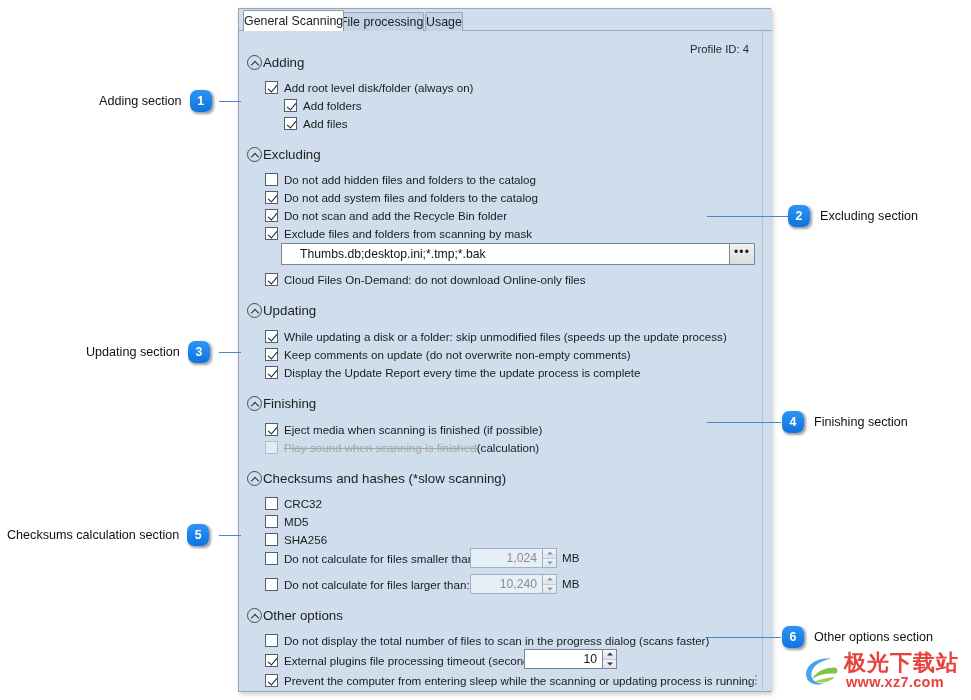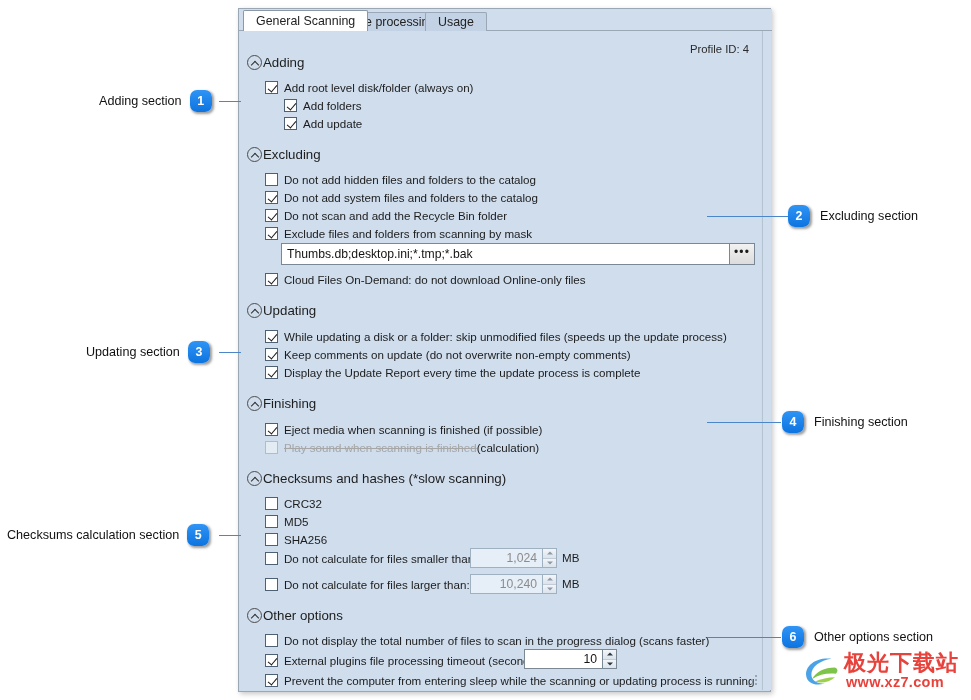--- a/index.html
+++ b/index.html
@@ -38,21 +38,21 @@
     width: 533px;
     height: 22px;
     background: #cfdded;
     border-bottom: 1px solid #9aa8b6;
     box-sizing: border-box;
   }
   .tab {
     position: absolute;
     top: 3px;
     height: 19px;
-    padding: 0 12px;
+    padding: 0 0;
     line-height: 19px;
     font-size: 12.4px;
     color: #222222;
     background: #c3d2e4;
     border: 1px solid #9aa8b6;
     border-bottom: none;
     box-sizing: border-box;
     border-radius: 2px 2px 0 0;
     white-space: nowrap;
     cursor: default;
@@ -179,21 +179,21 @@
   .maskbox input {
     width: 448px;
     height: 22px;
     box-sizing: border-box;
     border: 1px solid #7a8896;
     border-right: none;
     background: #ffffff;
     font-family: "Liberation Sans", sans-serif;
     font-size: 12.2px;
     color: #141414;
-    padding: 0 5px;
+    padding: 0 18px;
     outline: none;
   }
   .ellipsis-btn {
     width: 26px;
     height: 22px;
     box-sizing: border-box;
     border: 1px solid #7a8896;
     background: linear-gradient(#f2f2f2, #dcdcdc);
     display: flex;
     align-items: center;
@@ -372,21 +372,21 @@
       <div class="row" style="left:25px; top:48px;">
         <span class="cb checked"></span>
         <span class="lbl">Add root level disk/folder (always on)</span>
       </div>
       <div class="row" style="left:44px; top:66px;">
         <span class="cb checked"></span>
         <span class="lbl">Add folders</span>
       </div>
       <div class="row" style="left:44px; top:84px;">
         <span class="cb checked"></span>
-        <span class="lbl">Add update</span>
+        <span class="lbl">Add files</span>
       </div>
 
       <div class="section-head" style="top:116px;">
         <span class="collapse-icon"></span>
         <span class="section-title">Excluding</span>
       </div>
       <div class="row" style="left:25px; top:140px;">
         <span class="cb"></span>
         <span class="lbl">Do not add hidden files and folders to the catalog</span>
       </div>

